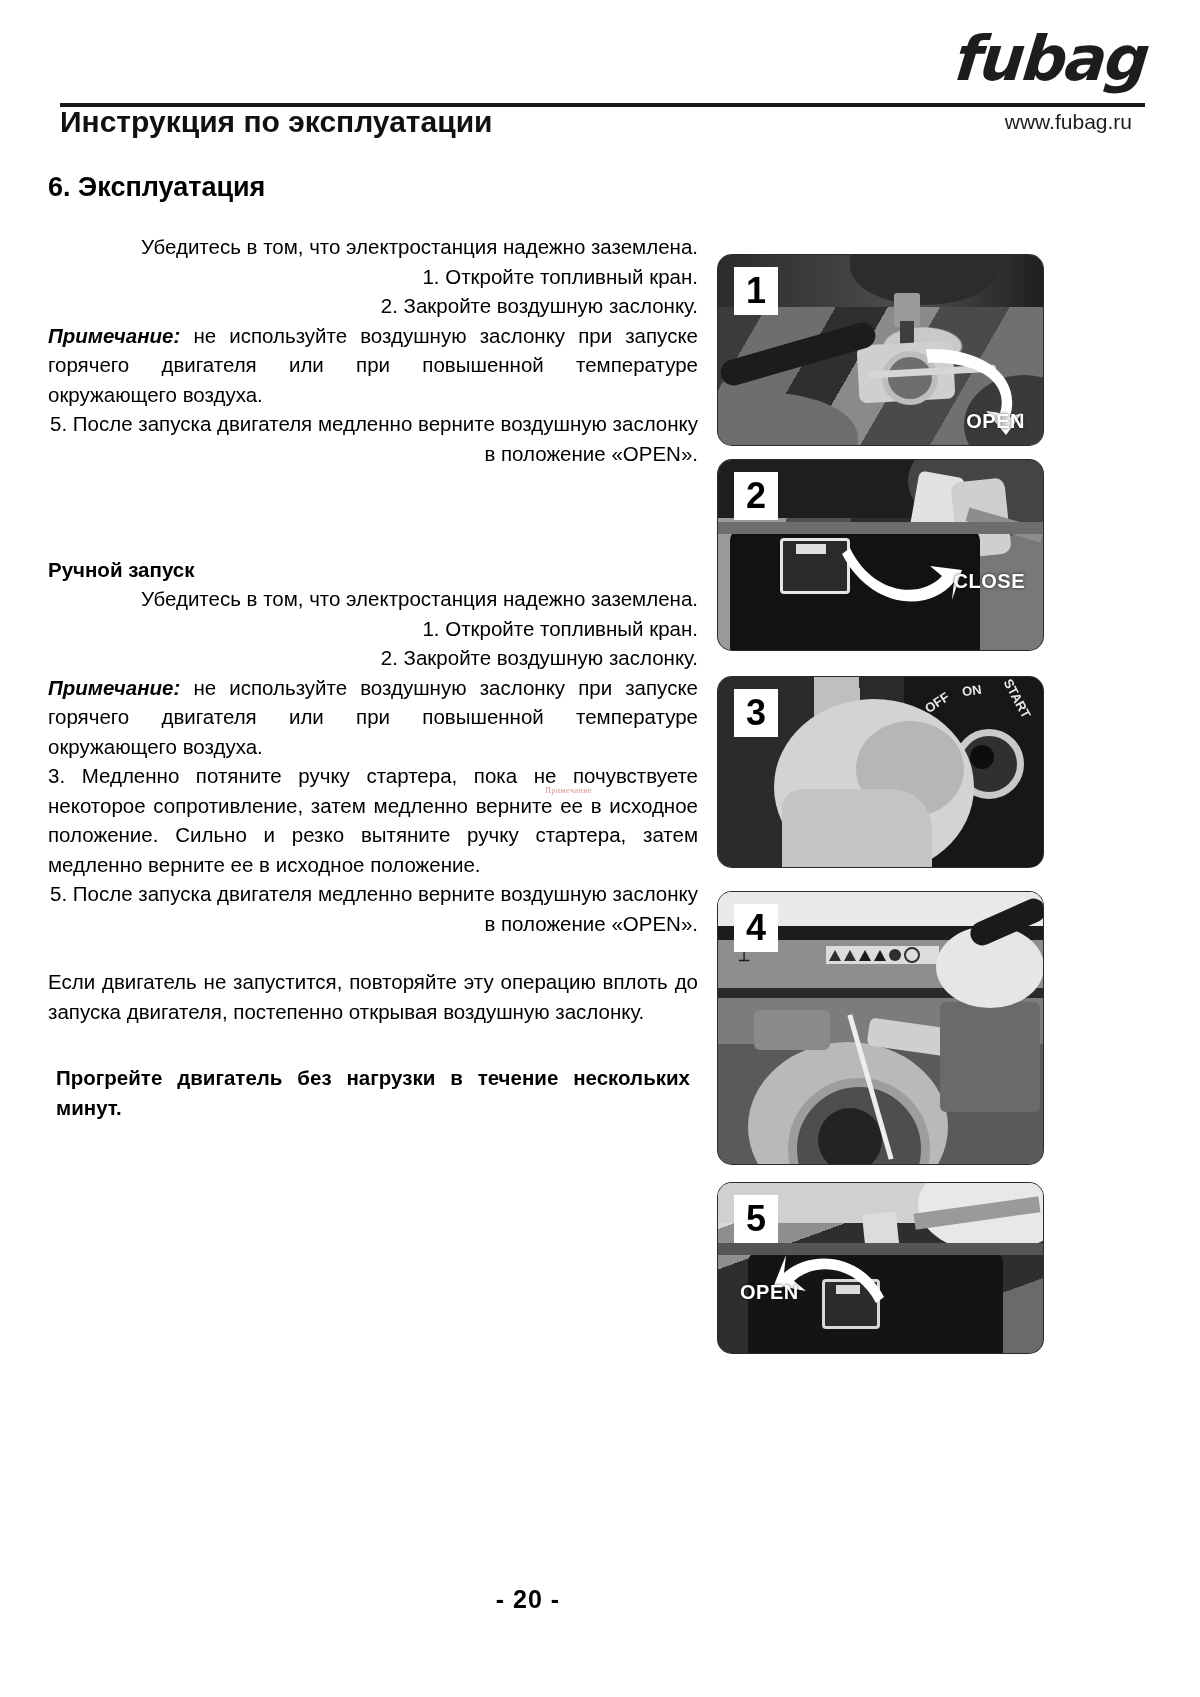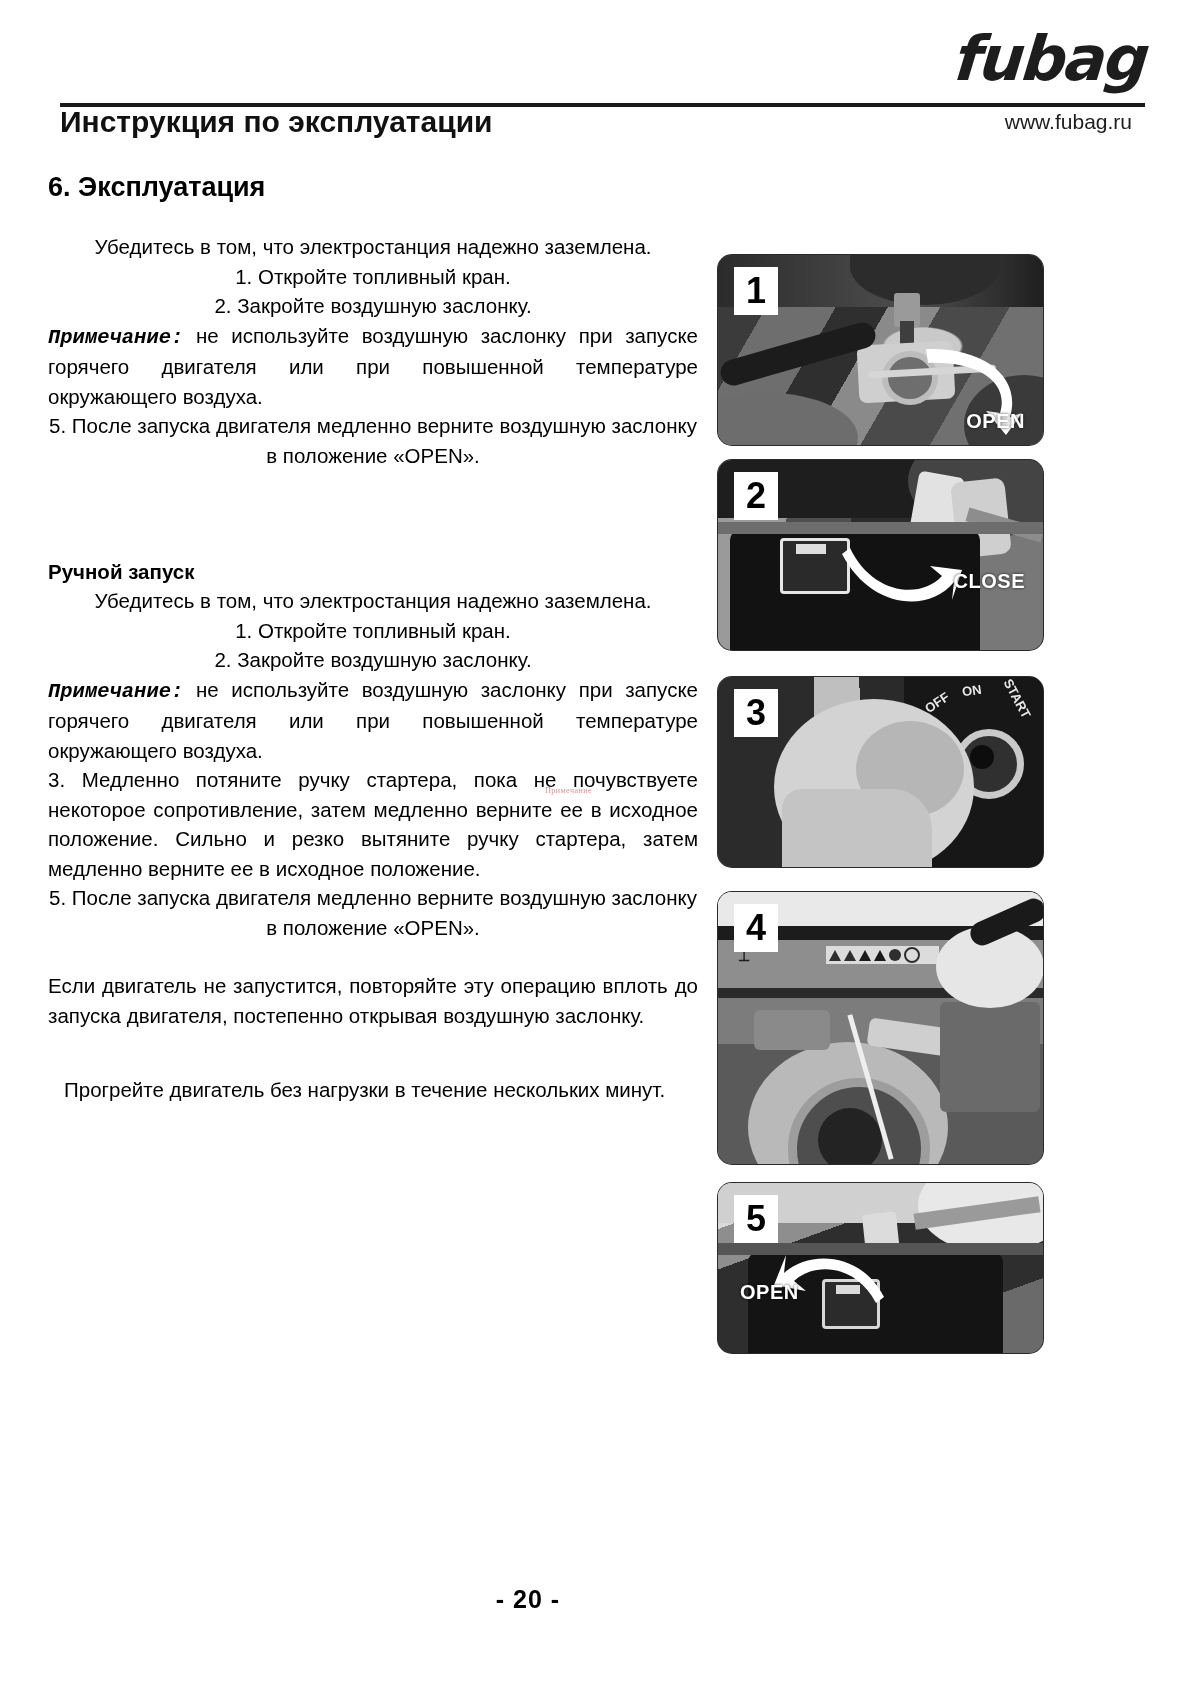--- a/index.html
+++ b/index.html
@@ -98,34 +98,33 @@
     line-height: 29px;
     margin: 0 0 0 0;
   }
   p.body {
     font-size: 20.5px;
     line-height: 29.5px;
     margin: 0;
     text-align: justify;
     text-justify: inter-word;
   }
-  p.body.nojust { text-align: center; }
+  p.body.nojust { text-align: right; }
   p.body .note {
     font-weight: 700;
     font-style: italic;
-    font-family: Liberation Mono, monospace;
   }
   .gap-lg { height: 58px; }
   .gap-md { height: 29px; }
   .bold-par {
     font-size: 20.5px;
     line-height: 29.5px;
-    margin: 16px;
+    margin: 8px;
     text-align: justify;
-    font-weight: 400;
+    font-weight: 700;
   }
   .redmark {
     position: absolute;
     left: 545px;
     top: 786px;
     font-size: 8px;
     color: #d06a6a;
     opacity: .75;
     letter-spacing: .5px;
     font-family: "Liberation Serif", serif;

